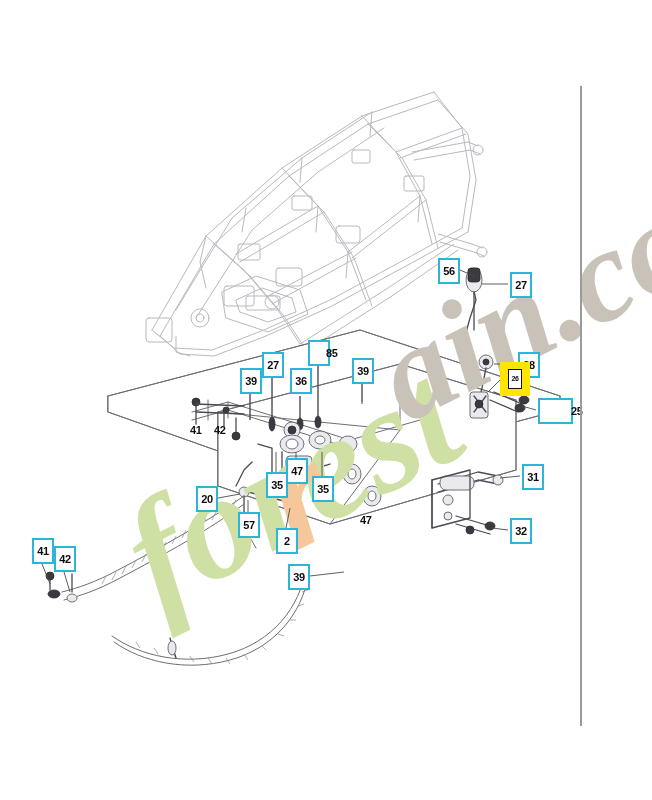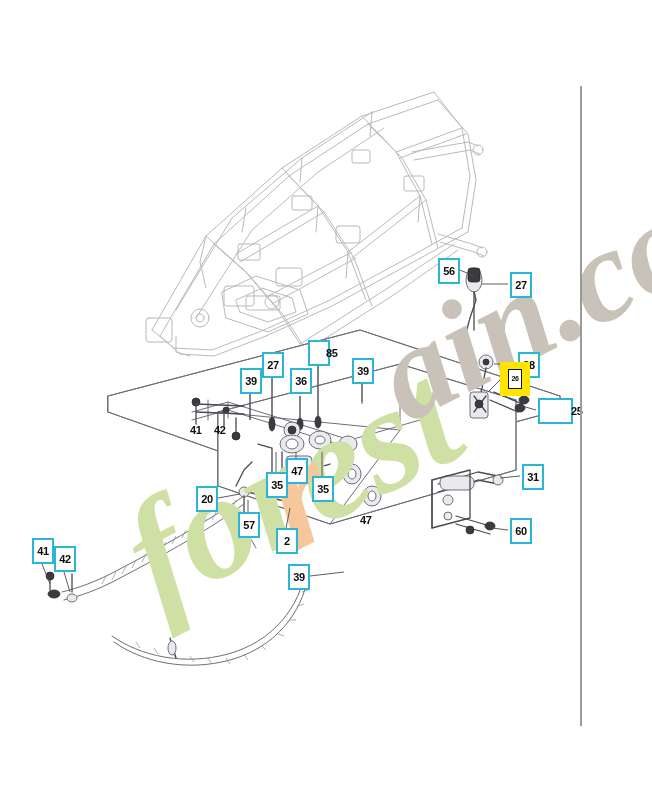--- a/index.html
+++ b/index.html
@@ -395,21 +395,21 @@
     </svg>
 
   <div class="callout" style="left: 438px; top: 258px;">56</div>
       <div class="callout" style="left: 510px; top: 272px;">27</div>
       <div class="callout" style="left: 518px; top: 352px;">28</div>
       <div class="callout highlight" style="left: 500px; top: 362px;">
         <span class="chip">26</span>
       </div>
       <div class="callout" style="left: 538px; top: 398px; padding-left: 31px;">25</div>
       <div class="callout" style="left: 522px; top: 464px;">31</div>
-      <div class="callout" style="left: 510px; top: 518px;">60</div>
+      <div class="callout" style="left: 510px; top: 518px;">32</div>
       <div class="callout" style="left: 352px; top: 358px;">39</div>
       <div class="callout" style="left: 308px; top: 340px; padding-left: 16px;">85</div>
       <div class="callout" style="left: 262px; top: 352px;">27</div>
       <div class="callout" style="left: 290px; top: 368px;">36</div>
       <div class="callout" style="left: 240px; top: 368px;">39</div>
       <div class="callout" style="left: 286px; top: 458px;">47</div>
       <div class="callout" style="left: 266px; top: 472px;">35</div>
       <div class="callout" style="left: 312px; top: 476px;">35</div>
       <div class="callout" style="left: 196px; top: 486px;">20</div>
       <div class="callout" style="left: 238px; top: 512px;">57</div>

